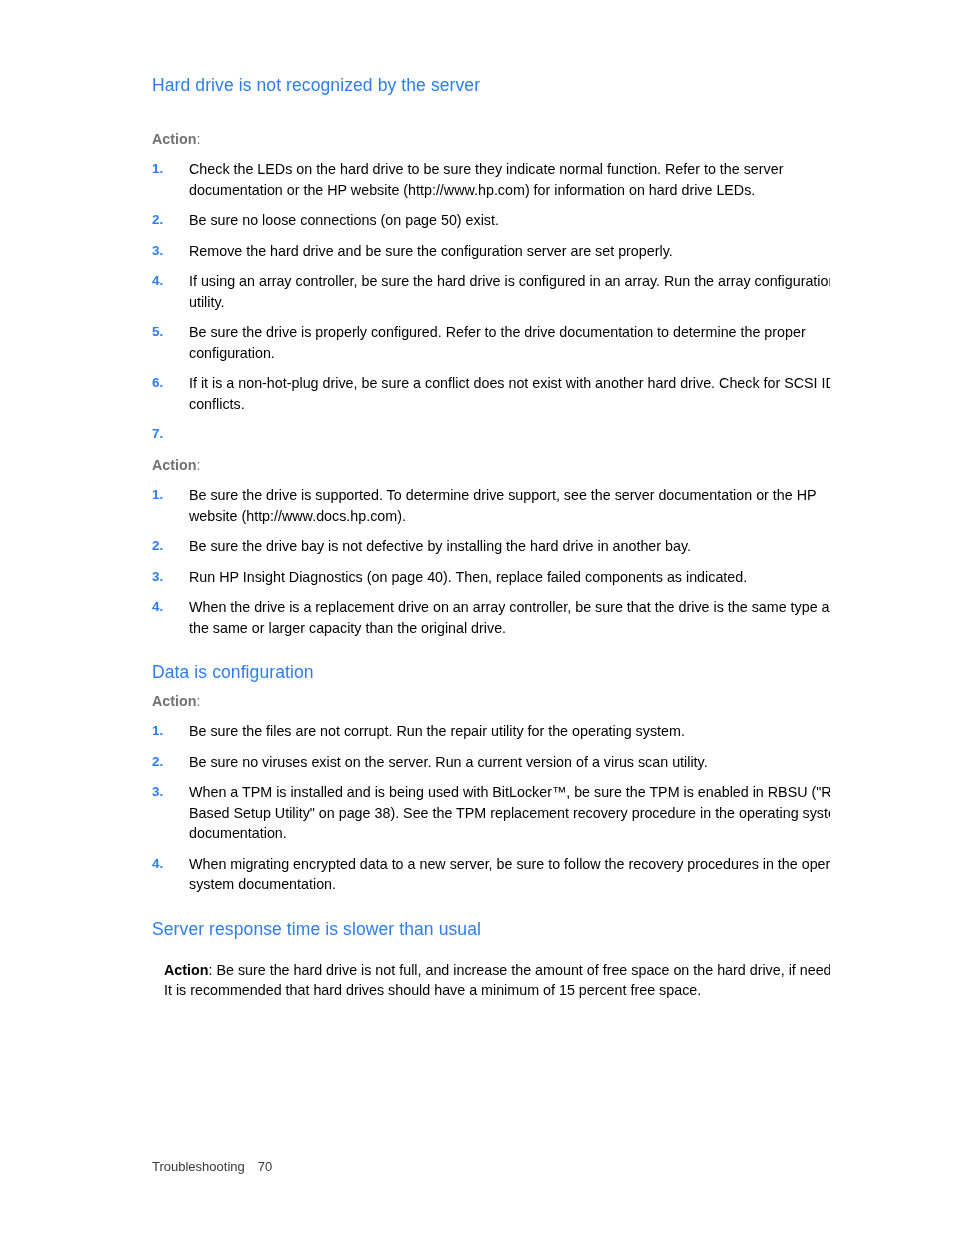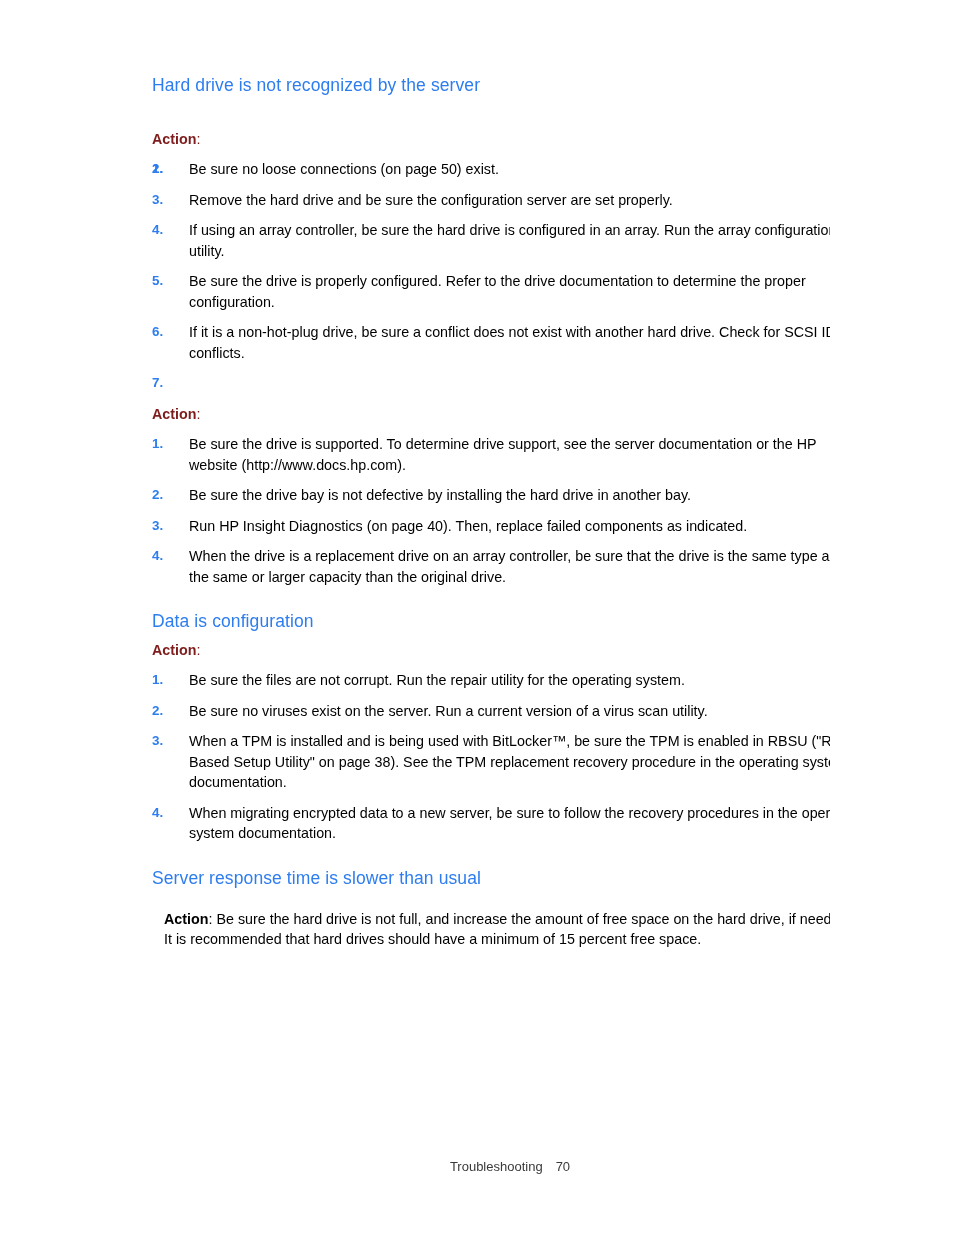--- a/index.html
+++ b/index.html
@@ -44,21 +44,21 @@
   }
 
   .heading-gap-lg { height: 33px; }
   .heading-gap-sm { height: 8px; }
 
   .action-line {
     font-size: 14.3px;
     line-height: 20px;
     margin: 0;
     padding: 0;
-    color: #7f1d1d;
+    color: #737373;
   }
   .action-label {
     font-weight: bold;
   }
 
   ol.steps {
     list-style: none;
     margin: 0;
     padding: 0;
   }
@@ -88,40 +88,40 @@
     line-height: 20.5px;
     margin: 12px;
     color: #000;
   }
 
   .footer {
     position: absolute;
     left: 152px;
     top: 1158px;
     width: 716px;
-    text-align: center;
+    text-align: left;
     font-size: 13px;
     line-height: 18px;
     color: #3a3a3a;
   }
   .footer .label { }
   .footer .pagenum { margin-left: 13px; }
 </style>
 </head>
 <body>
 
 <div class="page">
 
   <div class="content">
 
     <h2 class="section-heading">Hard drive is not recognized by the server</h2>
     <div class="heading-gap-lg"></div>
     <p class="action-line"><span class="action-label">Action</span><span>:</span></p>
     <ol class="steps">
-      <li><span class="marker">1.</span></li>
+      <li><span class="marker">1.</span><span>Check the LEDs on the hard drive to be sure they indicate normal function. Refer to the server documentation or the HP website (http://www.hp.com) for information on hard drive LEDs.</span></li>
       <li><span class="marker">2.</span><span>Be sure no loose connections (on page 50) exist.</span></li>
       <li><span class="marker">3.</span><span>Remove the hard drive and be sure the configuration server are set properly.</span></li>
       <li><span class="marker">4.</span><span>If using an array controller, be sure the hard drive is configured in an array. Run the array configuration utility.</span></li>
       <li><span class="marker">5.</span><span>Be sure the drive is properly configured. Refer to the drive documentation to determine the proper configuration.</span></li>
       <li><span class="marker">6.</span><span>If it is a non-hot-plug drive, be sure a conflict does not exist with another hard drive. Check for SCSI ID conflicts.</span></li>
       <li><span class="marker">7.</span></li>
     </ol>
 
     <div class="sec-space-after-list"></div>
 

